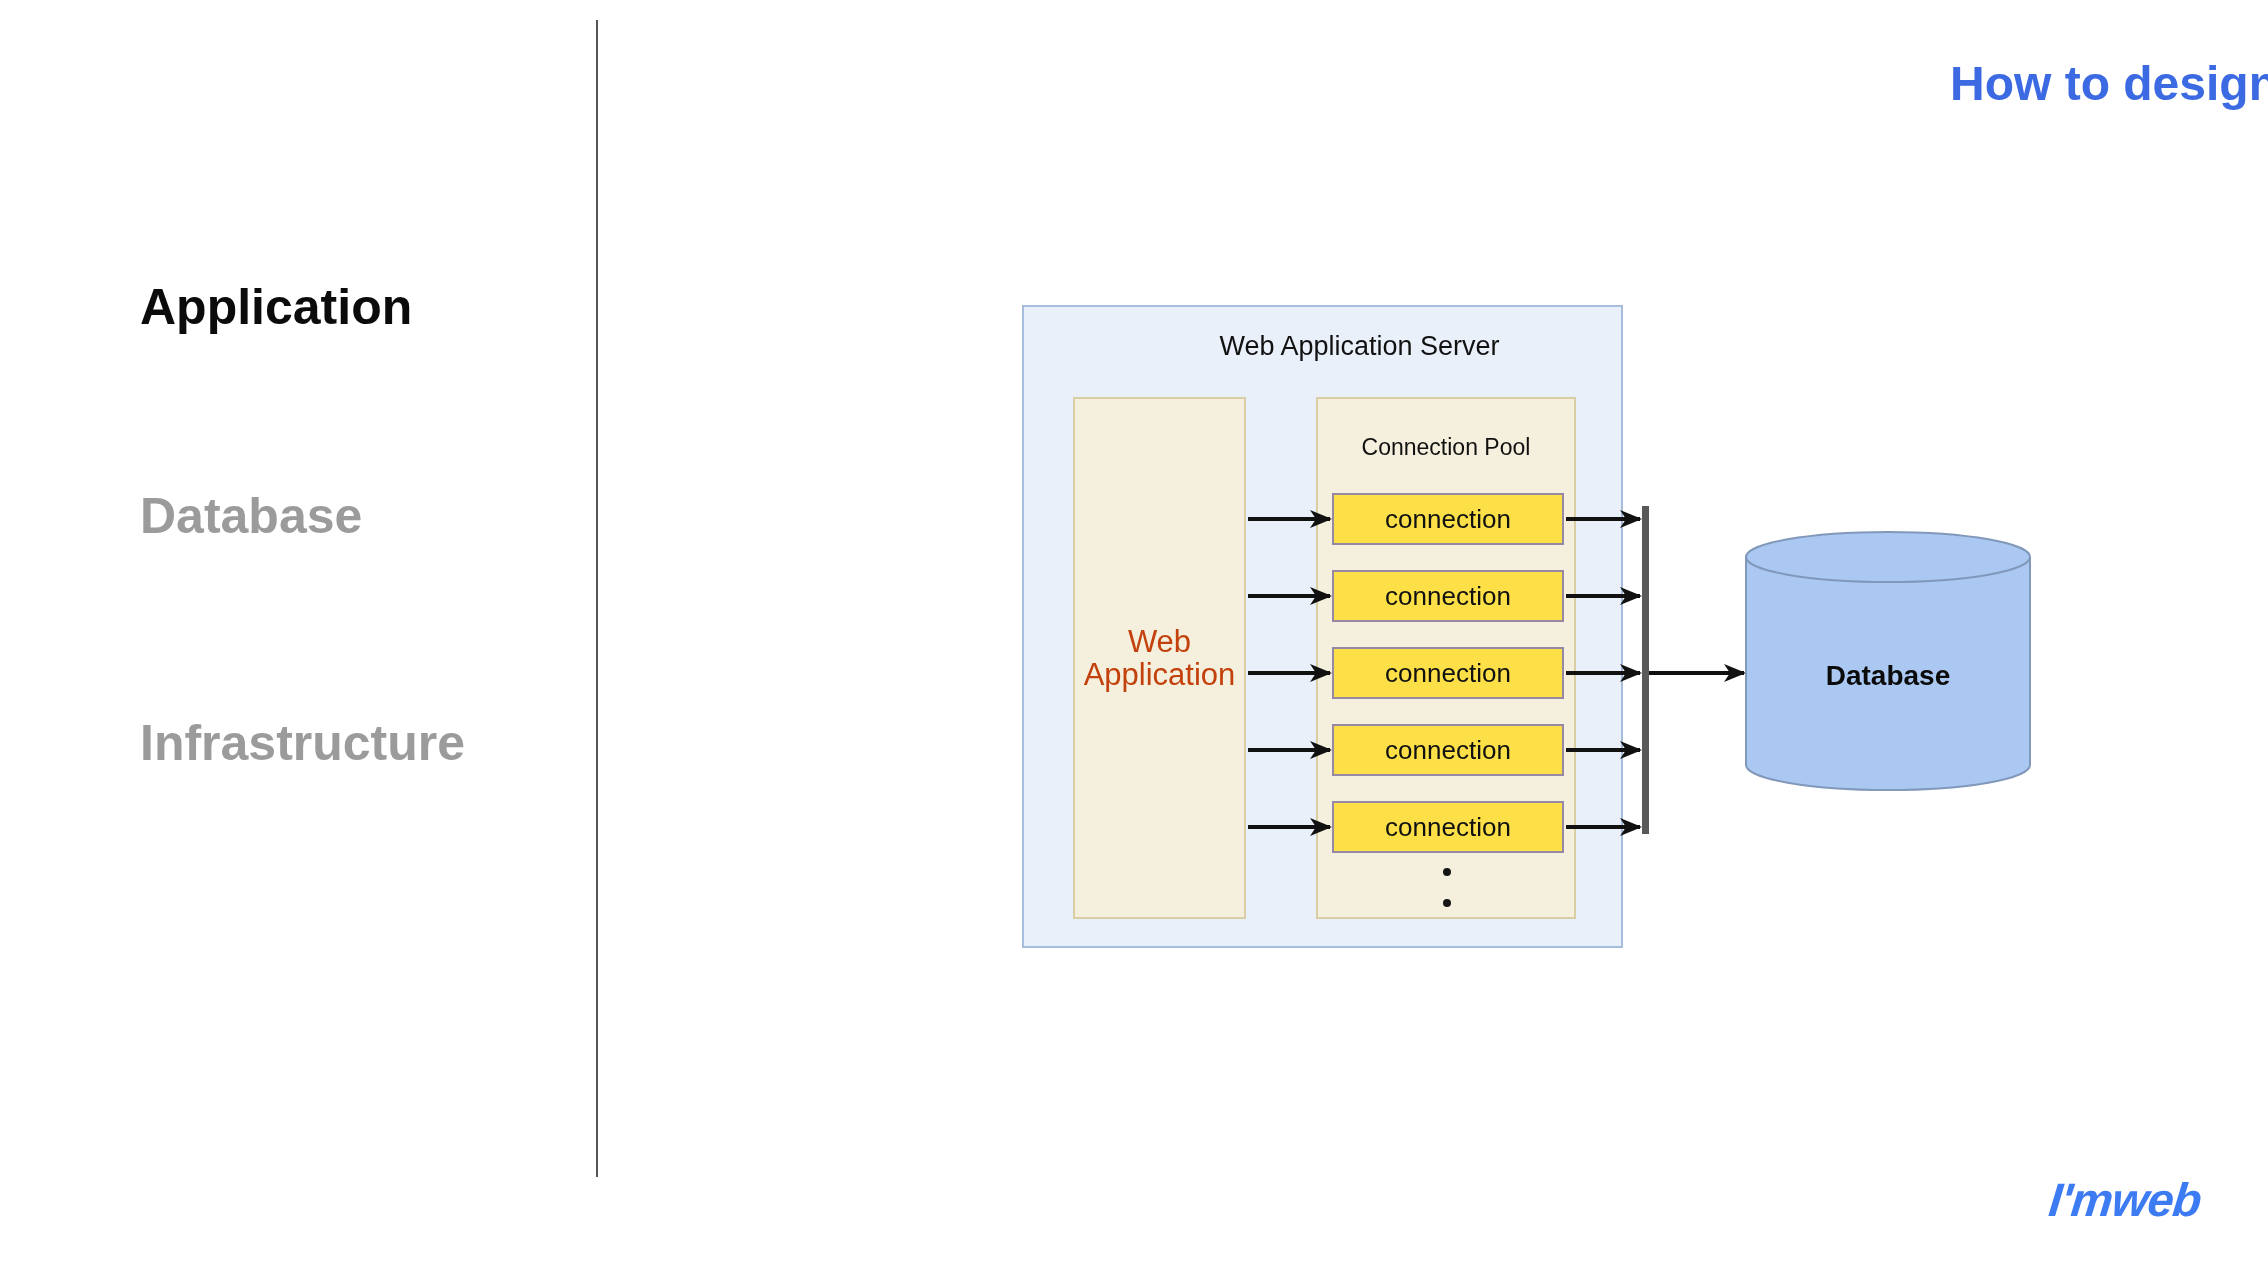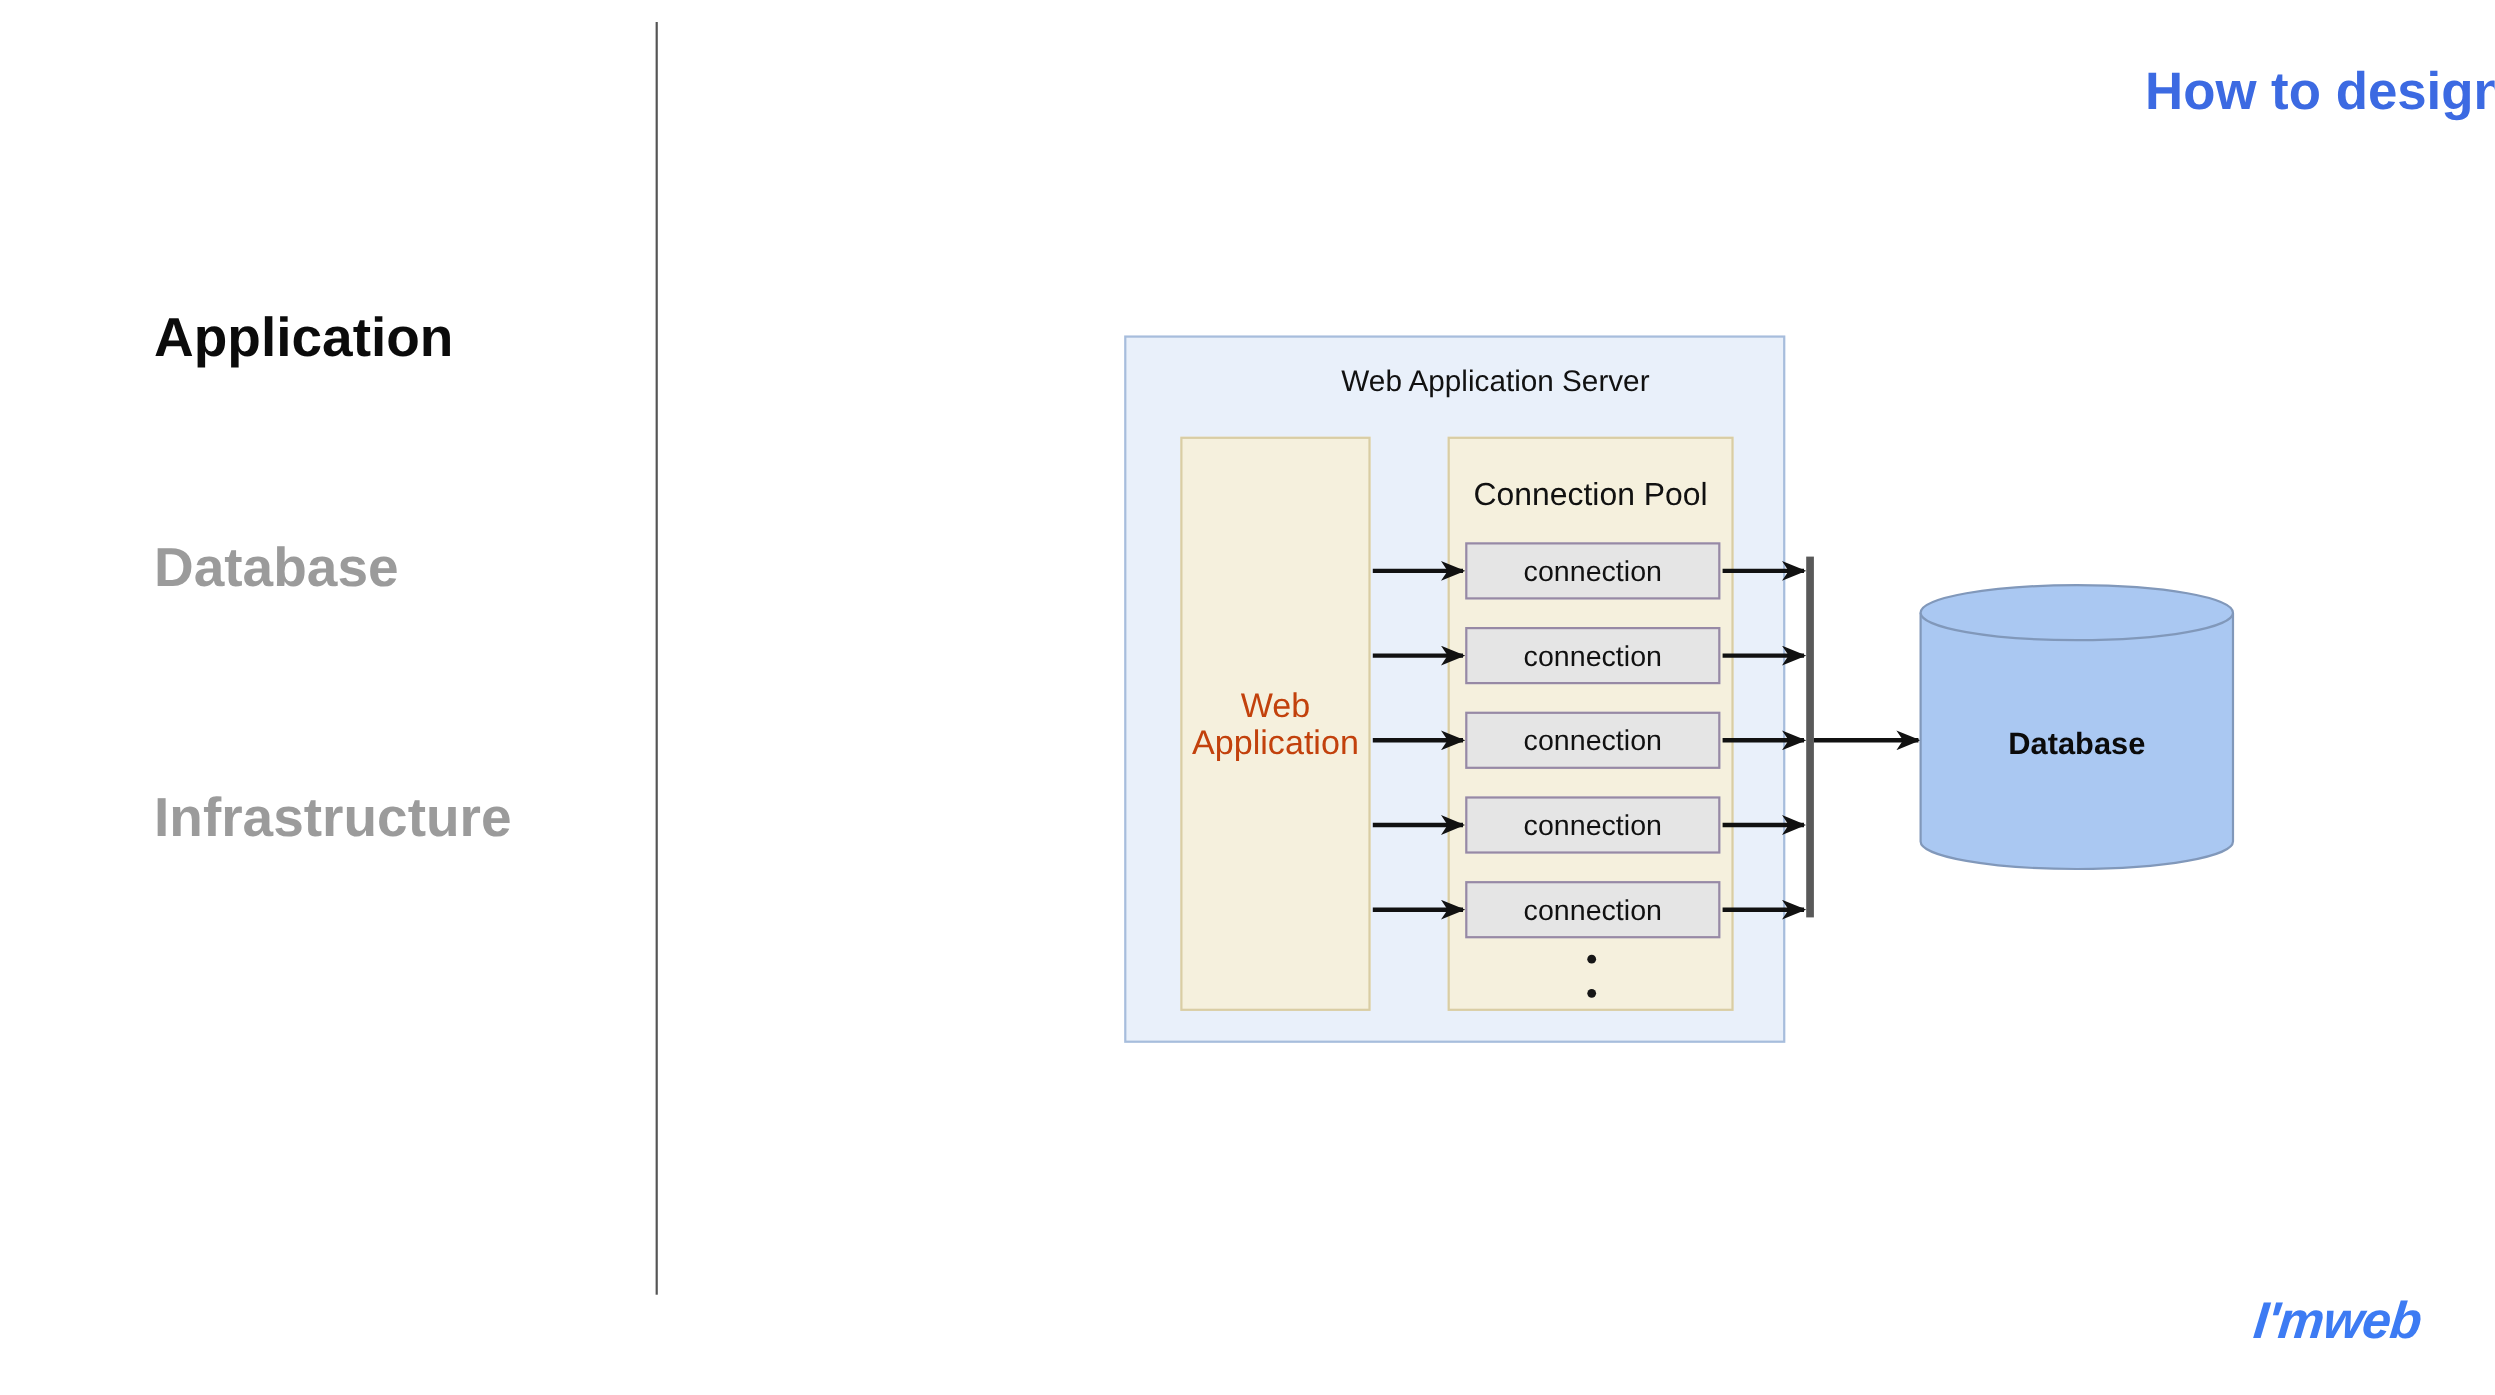--- a/index.html
+++ b/index.html
@@ -43,25 +43,25 @@
   .panel {
     position:absolute; background:#f5f0dd; border:2px solid #d9cda4;
     box-sizing:border-box;
   }
   .webapp-box { left:1073px; top:397px; width:173px; height:522px;
     display:flex; flex-direction:column; align-items:center; justify-content:center; }
   .webapp-box .line { font-size:31px; line-height:33px; color:#c2410c; }
   .pool-box { left:1316px; top:397px; width:260px; height:522px; }
   .pool-label {
     position:absolute; left:1316px; top:434px; width:260px;
-    text-align:center; font-size:29px; color:#111111;
+    text-align:center; font-size:23px; color:#111111;
   }
   .conn-box {
     position:absolute; left:1332px; width:232px; height:52px;
-    background:#e5e5e5; border:2px solid #9789a5; box-sizing:border-box;
+    background:#fde047; border:2px solid #9789a5; box-sizing:border-box;
     display:flex; align-items:center; justify-content:center;
     font-size:26px; color:#111111;
   }
   #conn-0 { top:493px; } #conn-1 { top:570px; } #conn-2 { top:647px; }
   #conn-3 { top:724px; } #conn-4 { top:801px; }
 
   .pool-dot {
     position:absolute; left:1443px; width:8px; height:8px;
     background:#161616; border-radius:50%;
     color:transparent; overflow:hidden; font-size:1px;

